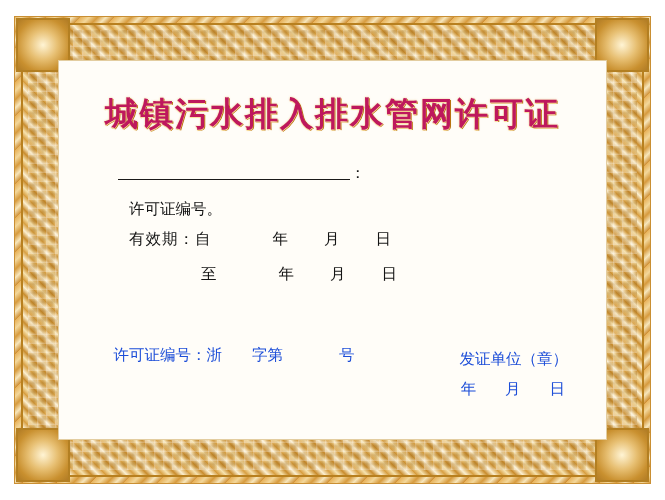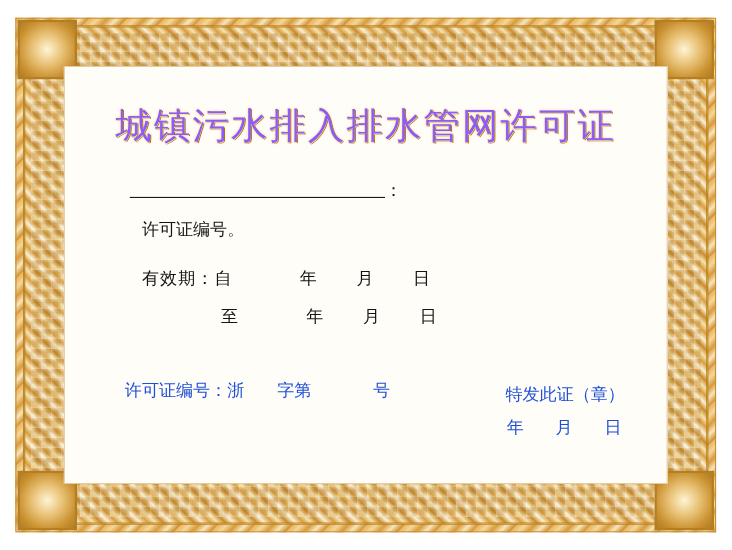--- a/index.html
+++ b/index.html
@@ -82,23 +82,23 @@
   
   .title {
     position: absolute;
     left: 0;
     right: 0;
     top: 36px;
     text-align: center;
     font-size: 33px;
     line-height: 1.1;
     letter-spacing: 2px;
-    font-weight: normal;
+    font-weight: bold;
     font-family: "DejaVu Serif", "Liberation Serif", serif;
-    color: #8b5cf6;
+    color: #be185d;
     text-shadow:
       0 1px 0 #fbe2a4,
       1px 1px 0 #b66f07,
       0 0 2px rgba(214,143,19,0.55);
   }
 
   
   .body {
     position: absolute;
     left: 40px;
@@ -126,21 +126,21 @@
     text-align: justify;
     margin-top: 4px;
   }
   .para2 {
     text-indent: 2em;
     margin-top: 6px;
   }
 
   
   .validity {
-    margin-top: 14px;
+    margin-top: 0;
     text-indent: 2em;
     white-space: nowrap;
   }
   .validity .lbl { letter-spacing: 1px; }
   .gap-m  { display: inline-block; width: 36px; }
   .gap-l  { display: inline-block; width: 62px; }
   .validity-row2 {
     text-indent: 2em;
     white-space: nowrap;
     margin-top: 4px;
@@ -204,21 +204,21 @@
         </div>
 
       </div>
 
       <div class="footer">
         <div class="footer-row">
           <div class="footer-left">
             <span>许可证编号：</span><span>浙</span><span class="gap-zi"></span><span>字第</span><span class="gap-di"></span><span>号</span>
           </div>
           <div class="footer-right">
-            <div>特发此证（章）</div>
+            <div>发证单位（章）</div>
             <div class="date-line">年 月 日</div>
           </div>
         </div>
       </div>
 
     </div>
   </div>
 
 </div>
 

